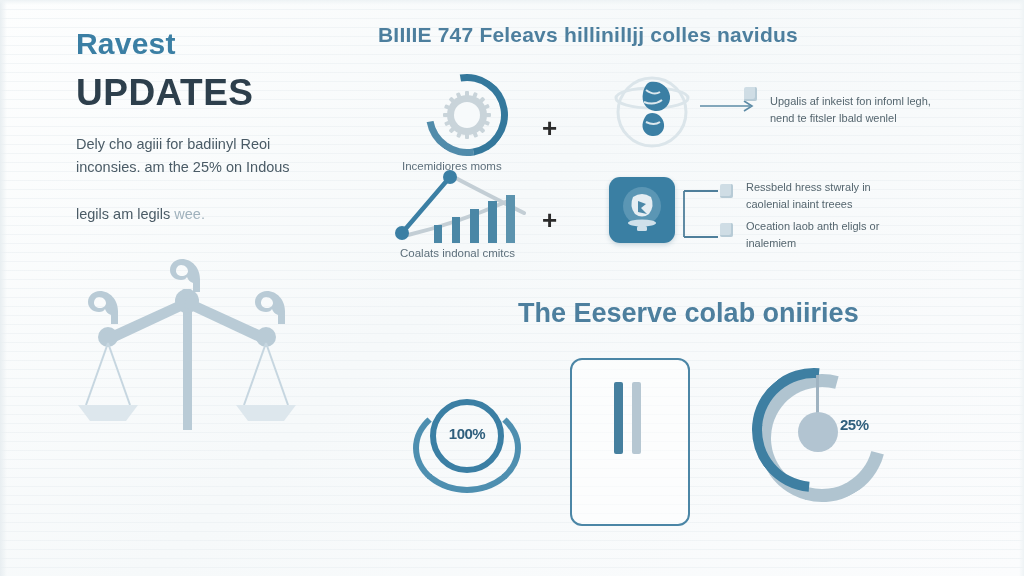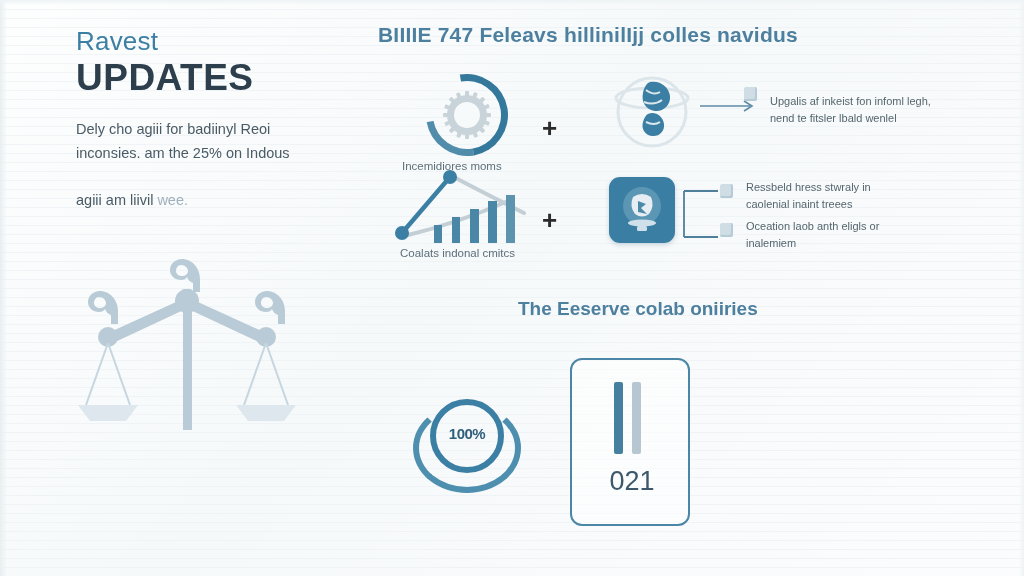--- a/index.html
+++ b/index.html
@@ -43,26 +43,26 @@
   }
 
   
   #left-head {
     position: absolute;
     left: 76px;
     top: 28px;
     width: 270px;
   }
   #eyebrow {
-    font-size: 26px;
-    font-weight: normal;
+    font-size: 30px;
+    font-weight: bold;
     color: #3b7fa4;
     letter-spacing: 0.2px;
     line-height: 1.05;
-    margin: 0 0 4px 0;
+    margin: 0 0 14px 0;
   }
   #headline {
     font-size: 37px;
     font-weight: bold;
     color: #2d3f4c;
     letter-spacing: 0.5px;
     line-height: 1.0;
     margin: 0 0 22px 0;
   }
   #body-copy {
@@ -205,21 +205,21 @@
     background: #cfdde5;
     border-radius: 2px;
     box-shadow: inset -2px -2px 0 rgba(160,185,200,0.5);
   }
 
   
   #bottom-title {
     position: absolute;
     left: 518px;
     top: 298px;
-    font-size: 19px;
+    font-size: 27px;
     font-weight: bold;
     color: #4d7f9e;
     white-space: nowrap;
     filter: blur(0.25px);
   }
 
   
   #donut-widget { position: absolute; left: 408px; top: 393px; width: 118px; height: 104px; }
   #donut-widget .r-in {
     position: absolute; left: 22px; top: 6px;
@@ -319,21 +319,21 @@
   <div class="edge-right"></div>
   <div class="edge-top"></div>
 
   <div id="left-head">
     <div id="eyebrow">Ravest</div>
     <div id="headline">UPDATES</div>
     <p id="body-copy">
       <span>Dely cho agiii for badiinyl Reoi</span><br>
       <span>inconsies. am the 25% on Indous</span><br>
       <br>
-      <span>agiii am liivil</span>
+      <span>legils am legils</span>
       <span class="faded">wee.</span>
     </p>
   </div>
 
   <div id="scales-wrap">
     <svg width="250" height="185" viewBox="0 0 250 185">
       <g fill="#b9cbd6" stroke="none">
 
         <path d="M118 4 c-7 0 -12 5 -12 11 c0 6 5 10 11 10 c3 0 5 -1 6 -3
                  c1 3 3 5 6 6 l0 9 l7 0 l0 -13 c0 -11 -8 -20 -18 -20 z
@@ -494,17 +494,23 @@
 
   <div id="donut-widget">
     <div class="r-out"></div>
     <div class="r-in"></div>
     <div class="val">100%</div>
   </div>
 
   <div id="card-widget">
     <div class="bar-a"></div>
     <div class="bar-b"></div>
-    <div class="num">021</div>
-  </div>
-
+  </div>
+
+  <div id="gauge-widget">
+    <div class="ring-back"></div>
+    <div class="ring-front"></div>
+    <div class="needle"></div>
+    <div class="knob"></div>
+    <div class="pct">25%</div>
+  </div>
 
 </div>
 
 </body></html>

